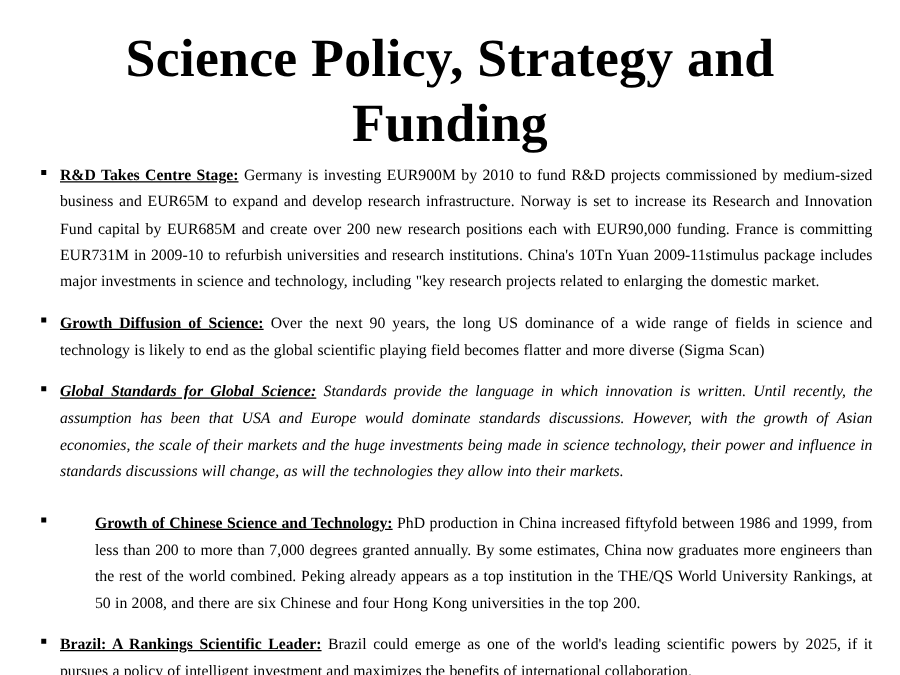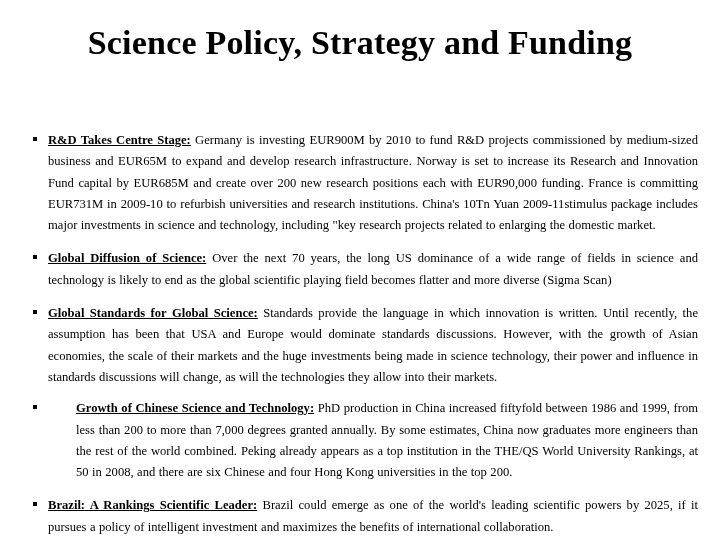--- a/index.html
+++ b/index.html
@@ -20,21 +20,21 @@
     height: 540px;
     background: #ffffff;
     box-sizing: border-box;
   }
   .slide-title {
     position: absolute;
     top: 22px;
     left: 48px;
     width: 624px;
     text-align: center;
-    font-size: 34px;
+    font-size: 43px;
     line-height: 1.22;
     font-weight: bold;
     letter-spacing: 0.2px;
     color: #000000;
   }
   .body-block {
     position: absolute;
     top: 130px;
     left: 22px;
     width: 676px;
@@ -75,40 +75,40 @@
   }
   .bullet-text:last-child {
     margin-bottom: 0;
   }
   .lead-in {
     font-weight: bold;
     text-decoration: underline;
   }
   .bullet-row.b1 { margin-bottom: 12px; }
   .bullet-row.b2 { margin-bottom: 12px; }
-  .bullet-row.b3 { margin-bottom: 10px; }
+  .bullet-row.b3 { margin-bottom: 20px; font-style: italic; }
   .bullet-row.b4 { margin-bottom: 12px; gap: 28px; }
 </style>
 </head>
 <body>
 
 <div class="slide">
 
   <div class="slide-title">Science Policy, Strategy and Funding</div>
 
   <div class="body-block">
 
     <div class="bullet-row b1">
       <div class="bullet-marker"><span class="sq"></span></div>
       <div class="bullet-text"><span class="lead-in">R&amp;D Takes Centre Stage:</span><span> Germany is investing EUR900M by 2010 to fund R&amp;D projects commissioned by medium-sized business and EUR65M to expand and develop research infrastructure. Norway is set to increase its Research and Innovation Fund capital by EUR685M and create over 200 new research positions each with EUR90,000 funding. France is committing EUR731M in 2009-10 to refurbish universities and research institutions. China's 10Tn Yuan 2009-11stimulus package includes major investments in science and technology, including "key research projects related to enlarging the domestic market.</span></div>
     </div>
 
     <div class="bullet-row b2">
       <div class="bullet-marker"><span class="sq"></span></div>
-      <div class="bullet-text"><span class="lead-in">Global Diffusion of Science:</span><span> Over the next 70 years, the long US dominance of a wide range of fields in science and technology is likely to end as the global scientific playing field becomes flatter and more diverse (Sigma Scan)</span></div>
+      <div class="bullet-text"><span class="lead-in">Growth Diffusion of Science:</span><span> Over the next 90 years, the long US dominance of a wide range of fields in science and technology is likely to end as the global scientific playing field becomes flatter and more diverse (Sigma Scan)</span></div>
     </div>
 
     <div class="bullet-row b3">
       <div class="bullet-marker"><span class="sq"></span></div>
       <div class="bullet-text"><span class="lead-in">Global Standards for Global Science:</span><span> Standards provide the language in which innovation is written. Until recently, the assumption has been that USA and Europe would dominate standards discussions. However, with the growth of Asian economies, the scale of their markets and the huge investments being made in science technology, their power and influence in standards discussions will change, as will the technologies they allow into their markets.</span></div>
     </div>
 
     <div class="bullet-row b4">
       <div class="bullet-marker"><span class="sq"></span></div>
       <div class="bullet-text"><span class="lead-in">Growth of Chinese Science and Technology:</span><span> PhD production in China increased fiftyfold between 1986 and 1999, from less than 200 to more than 7,000 degrees granted annually. By some estimates, China now graduates more engineers than the rest of the world combined. Peking already appears as a top institution in the THE/QS World University Rankings, at 50 in 2008, and there are six Chinese and four Hong Kong universities in the top 200.</span></div>

